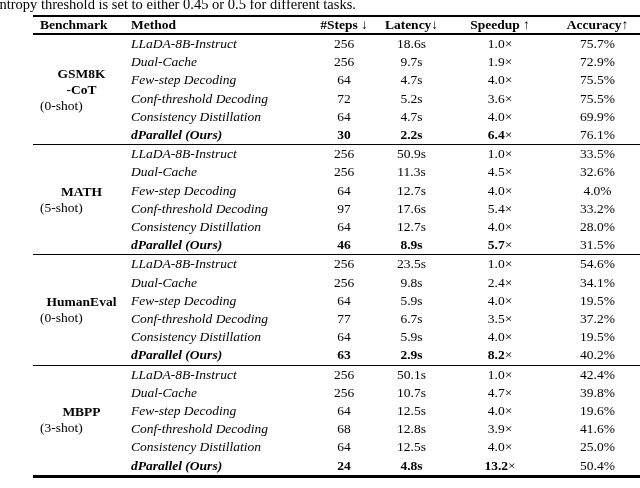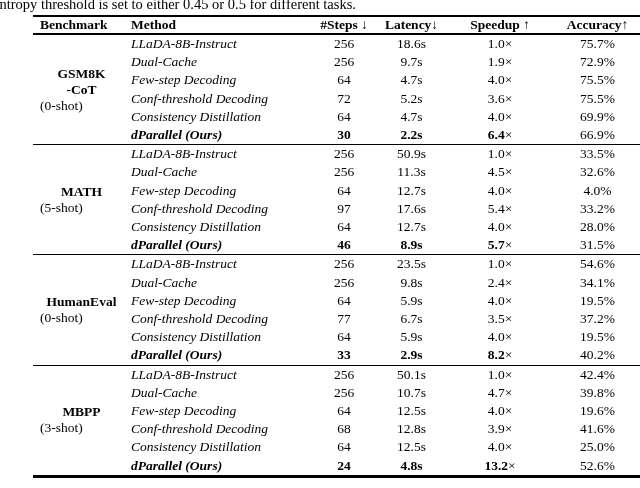--- a/index.html
+++ b/index.html
@@ -130,21 +130,21 @@
           <td class="">64</td>
           <td class="">4.7s</td>
           <td><span class="">4.0</span><span class="times">×</span></td>
           <td>69.9%</td>
         </tr>
         <tr>
           <td class="method-cell hl">dParallel (Ours)</td>
           <td class="hl">30</td>
           <td class="hl">2.2s</td>
           <td><span class="hl">6.4</span><span class="times">×</span></td>
-          <td>66.9%</td>
+          <td>76.1%</td>
         </tr>
       </tbody>
       <tbody>
         <tr>
           <td class="bench-cell" rowspan="6">
             <div class="bname">MATH</div>
             <div class="bshots">(5-shot)</div>
           </td>
           <td class="method-cell">LLaDA-8B-Instruct</td>
           <td class="">256</td>
@@ -223,21 +223,21 @@
         </tr>
         <tr>
           <td class="method-cell">Consistency Distillation</td>
           <td class="">64</td>
           <td class="">5.9s</td>
           <td><span class="">4.0</span><span class="times">×</span></td>
           <td>19.5%</td>
         </tr>
         <tr>
           <td class="method-cell hl">dParallel (Ours)</td>
-          <td class="hl">33</td>
+          <td class="hl">63</td>
           <td class="hl">2.9s</td>
           <td><span class="hl">8.2</span><span class="times">×</span></td>
           <td>40.2%</td>
         </tr>
       </tbody>
       <tbody>
         <tr>
           <td class="bench-cell" rowspan="6">
             <div class="bname">MBPP</div>
             <div class="bshots">(3-shot)</div>
@@ -274,17 +274,17 @@
           <td class="">64</td>
           <td class="">12.5s</td>
           <td><span class="">4.0</span><span class="times">×</span></td>
           <td>25.0%</td>
         </tr>
         <tr>
           <td class="method-cell hl">dParallel (Ours)</td>
           <td class="hl">24</td>
           <td class="hl">4.8s</td>
           <td><span class="hl">13.2</span><span class="times">×</span></td>
-          <td>52.6%</td>
+          <td>50.4%</td>
         </tr>
       </tbody>
     </table>
 </div>
 
 </body></html>

